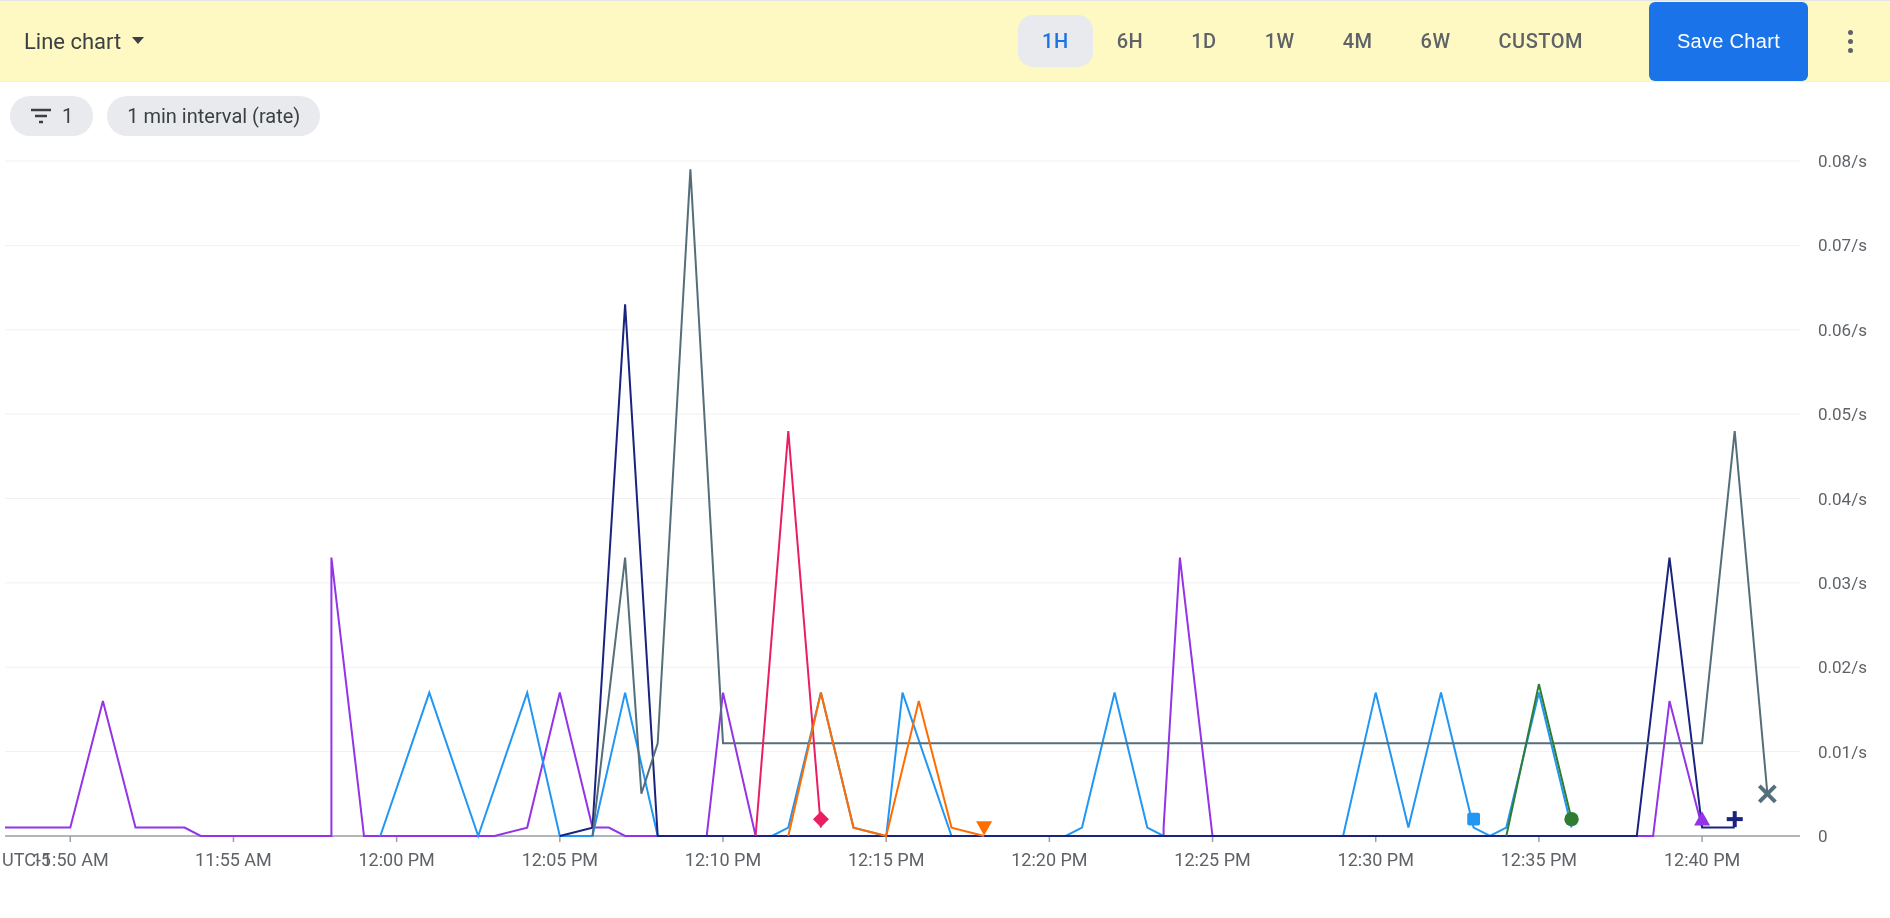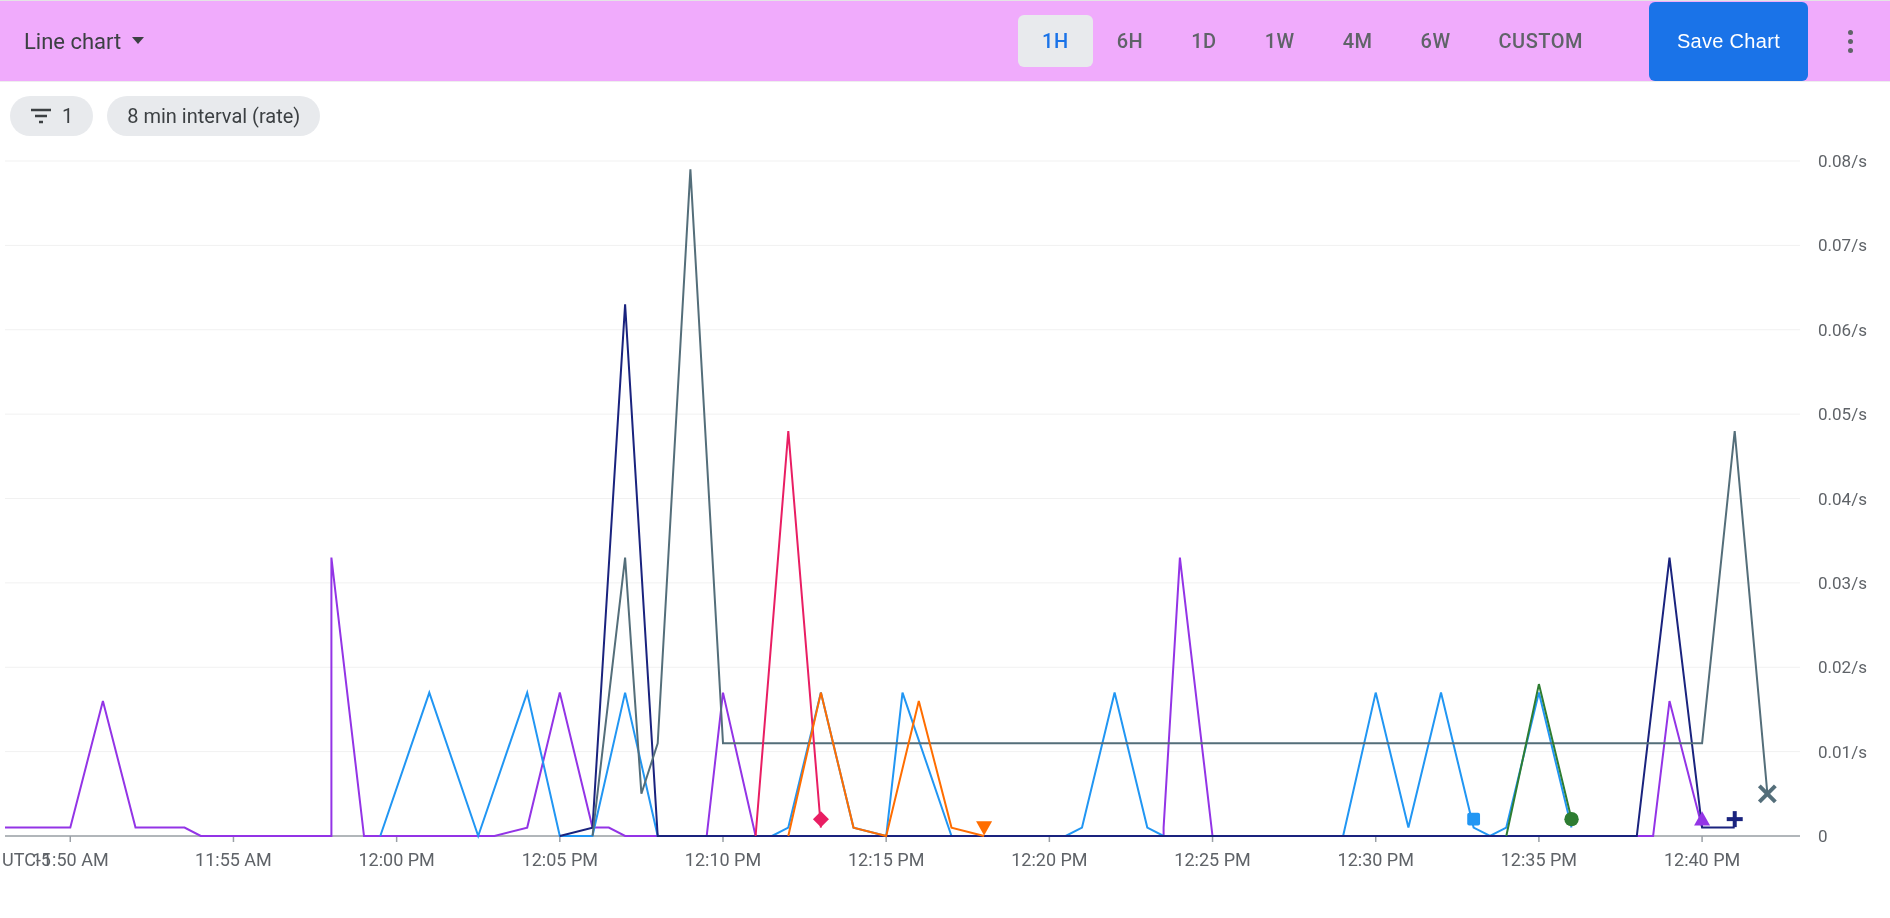--- a/index.html
+++ b/index.html
@@ -11,21 +11,21 @@
   }
 
   
   .toolbar {
     display: flex;
     align-items: center;
     height: 82px;
     padding: 0 16px 0 24px;
     border-top: 1px solid #e4e4e4;
     border-bottom: 1px solid #eee;
-    background: #f0abfc;
+    background: #fef9c3;
   }
   .chart-type {
     display: flex;
     align-items: center;
     gap: 10px;
     font-size: 22px;
     color: #3c4043;
     cursor: pointer;
     user-select: none;
   }
@@ -40,20 +40,21 @@
     font-size: 20px;
     color: #5f6368;
     border-radius: 6px;
     cursor: pointer;
     letter-spacing: 0.5px;
     font-weight: 500;
   }
   .range-tab.active {
     background: #e8eaed;
     color: #1a73e8;
+    border-radius: 15px;
   }
   .save-btn {
     margin-left: 42px;
     background: #1a73e8;
     color: #fff;
     border: none;
     border-radius: 6px;
     font-size: 20px;
     padding: 28px 28px;
     cursor: pointer;
@@ -136,21 +137,21 @@
 <div class="chips-row">
   <div class="chip">
     <svg width="22" height="18" viewBox="0 0 22 18">
       <line x1="1" y1="3" x2="21" y2="3" stroke="#3c4043" stroke-width="2.5"></line>
       <line x1="5" y1="9" x2="17" y2="9" stroke="#3c4043" stroke-width="2.5"></line>
       <line x1="9" y1="15" x2="13" y2="15" stroke="#3c4043" stroke-width="2.5"></line>
     </svg>
     <span>1</span>
   </div>
   <div class="chip">
-    <span>8 min interval (rate)</span>
+    <span>1 min interval (rate)</span>
   </div>
 </div>
 
 <div class="chart-wrap">
   <svg class="chart" viewBox="0 0 1890 740">
       <line x1="5" y1="690" x2="1800" y2="690" class="gridline"></line>
       <text x="1818" y="696" class="y-tick-label">0</text>
       <line x1="5" y1="605.625" x2="1800" y2="605.625" class="gridline"></line>
       <text x="1818" y="611.625" class="y-tick-label">0.01/s</text>
       <line x1="5" y1="521.25" x2="1800" y2="521.25" class="gridline"></line>

